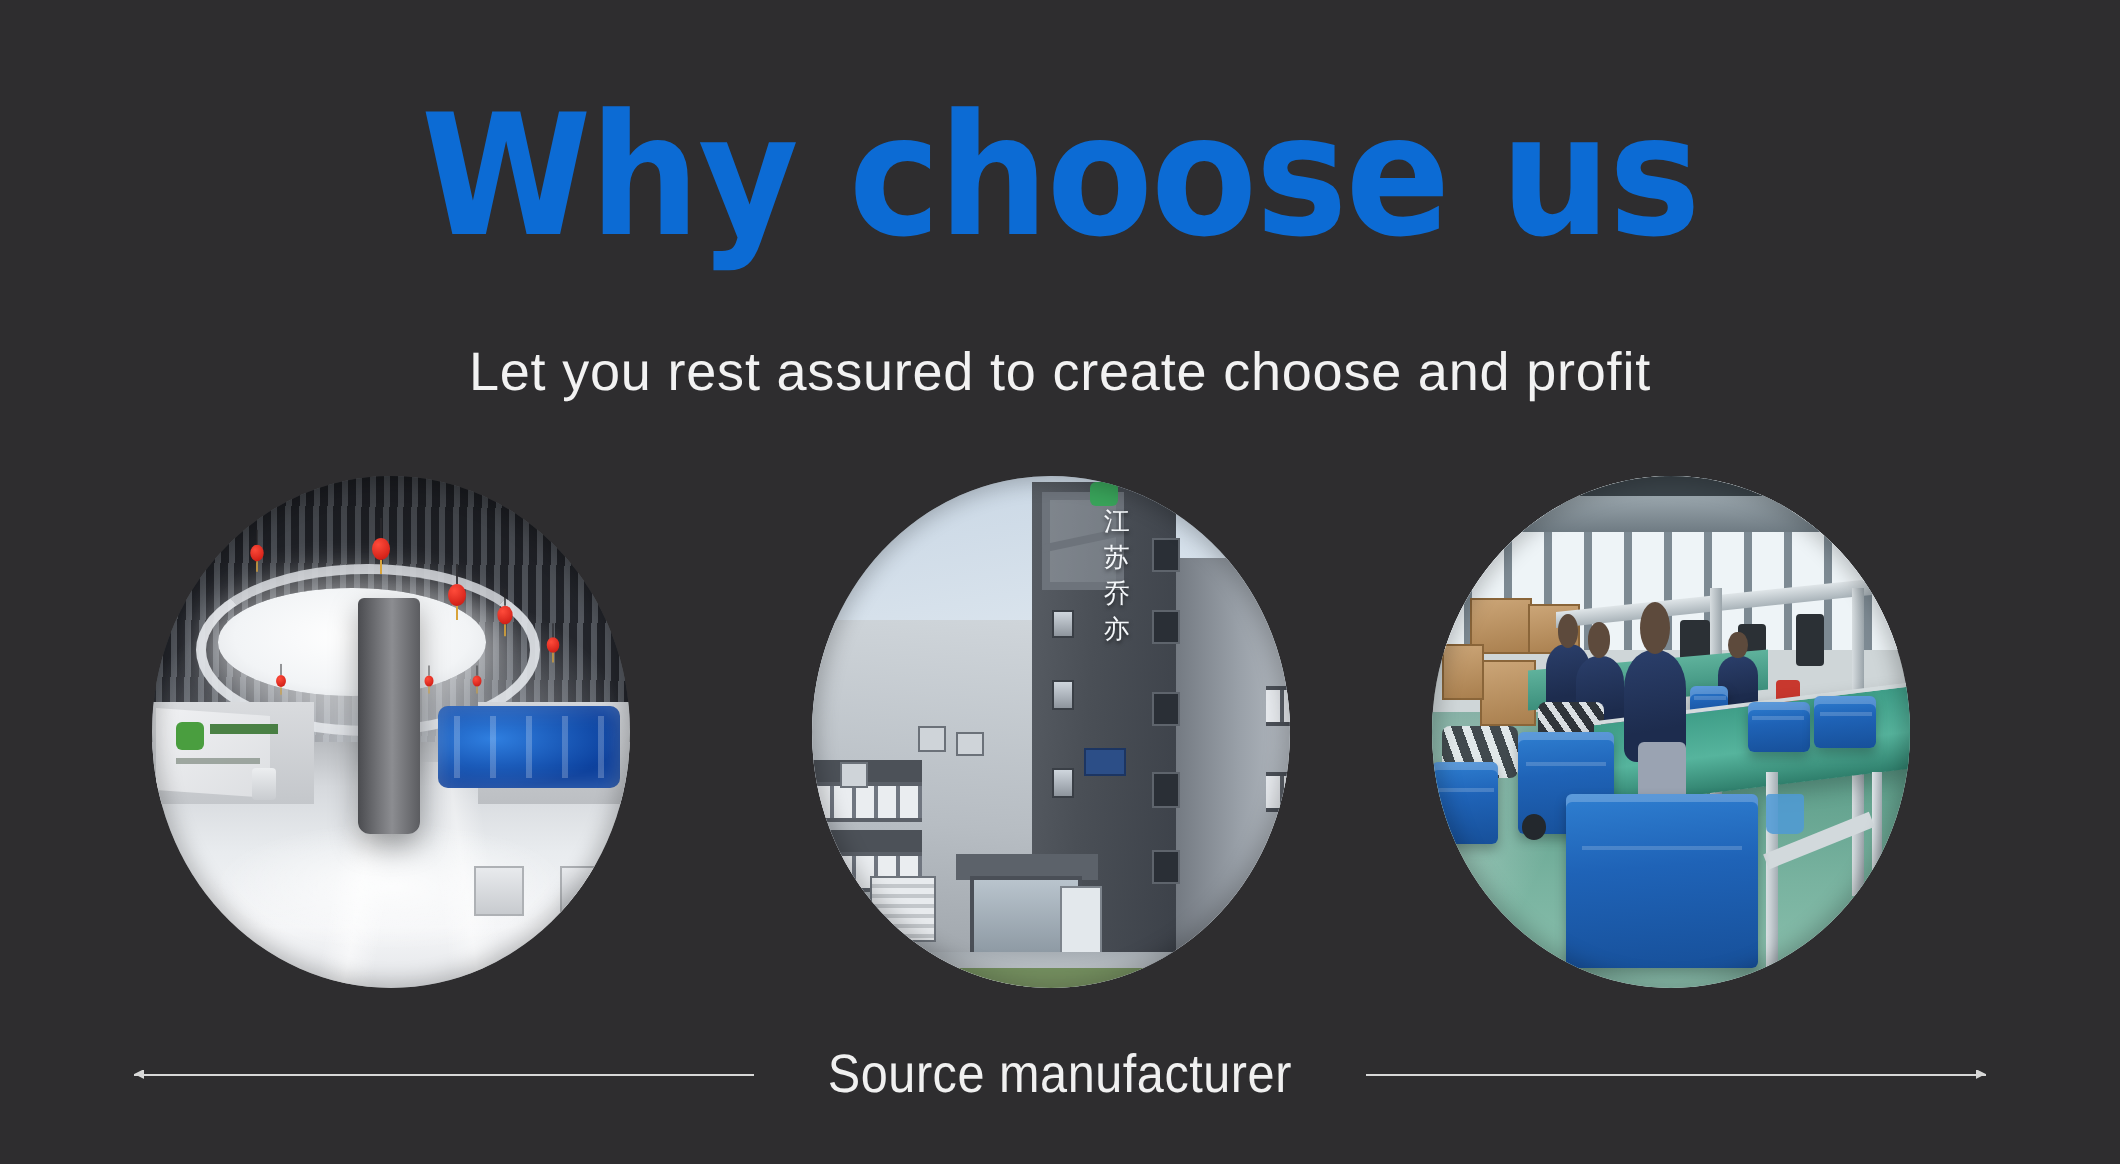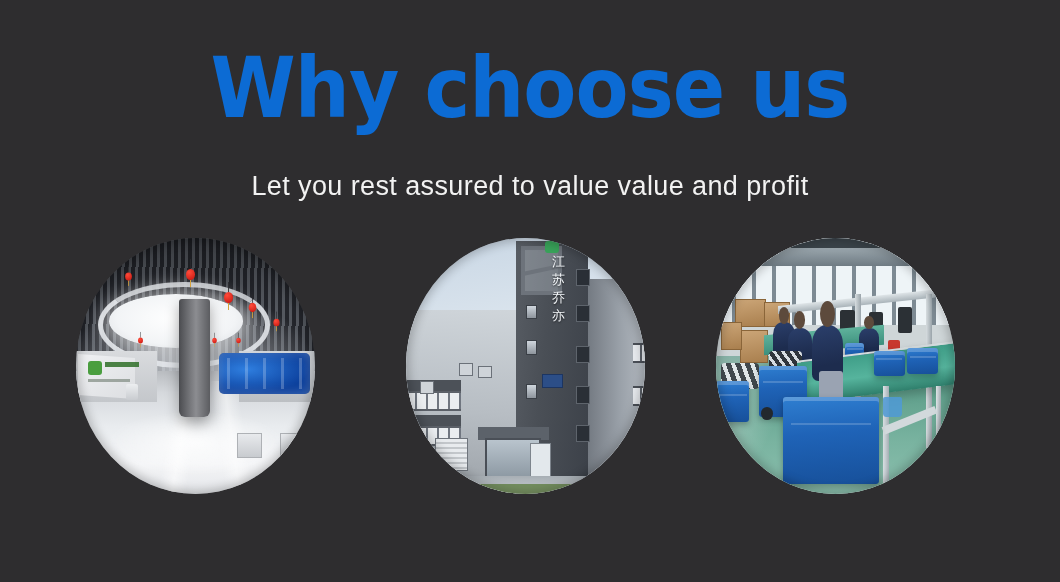--- a/index.html
+++ b/index.html
@@ -550,21 +550,21 @@
     transform: scaleX(0.9);
   }
 </style>
 </head>
 <body>
 
 <div id="banner">
 
   <div class="headline">Why choose us</div>
 
-  <div class="subhead">Let you rest assured to value value and profit</div>
+  <div class="subhead">Let you rest assured to create choose and profit</div>
 
   <div class="photo-row">
 
     <div class="photo photo-1">
       <div class="scene">
         <div class="sr-ceil"></div>
         <div class="sr-ceil-shade"></div>
         <div class="sr-oval-ring"></div>
         <div class="sr-oval"></div>
         <div class="sr-floor"></div>
@@ -689,14 +689,19 @@
         <div class="fc-brace"></div>
         <div class="fc-basket"></div>
 
         <div class="crate cr-big"></div>
       </div>
       <div class="photo-vig"></div>
     </div>
 
   </div>
 
+  <div class="footer">
+    <div class="f-rule left"></div>
+    <div class="f-label">Source manufacturer</div>
+    <div class="f-rule right"></div>
+  </div>
 
 </div>
 
 </body></html>

